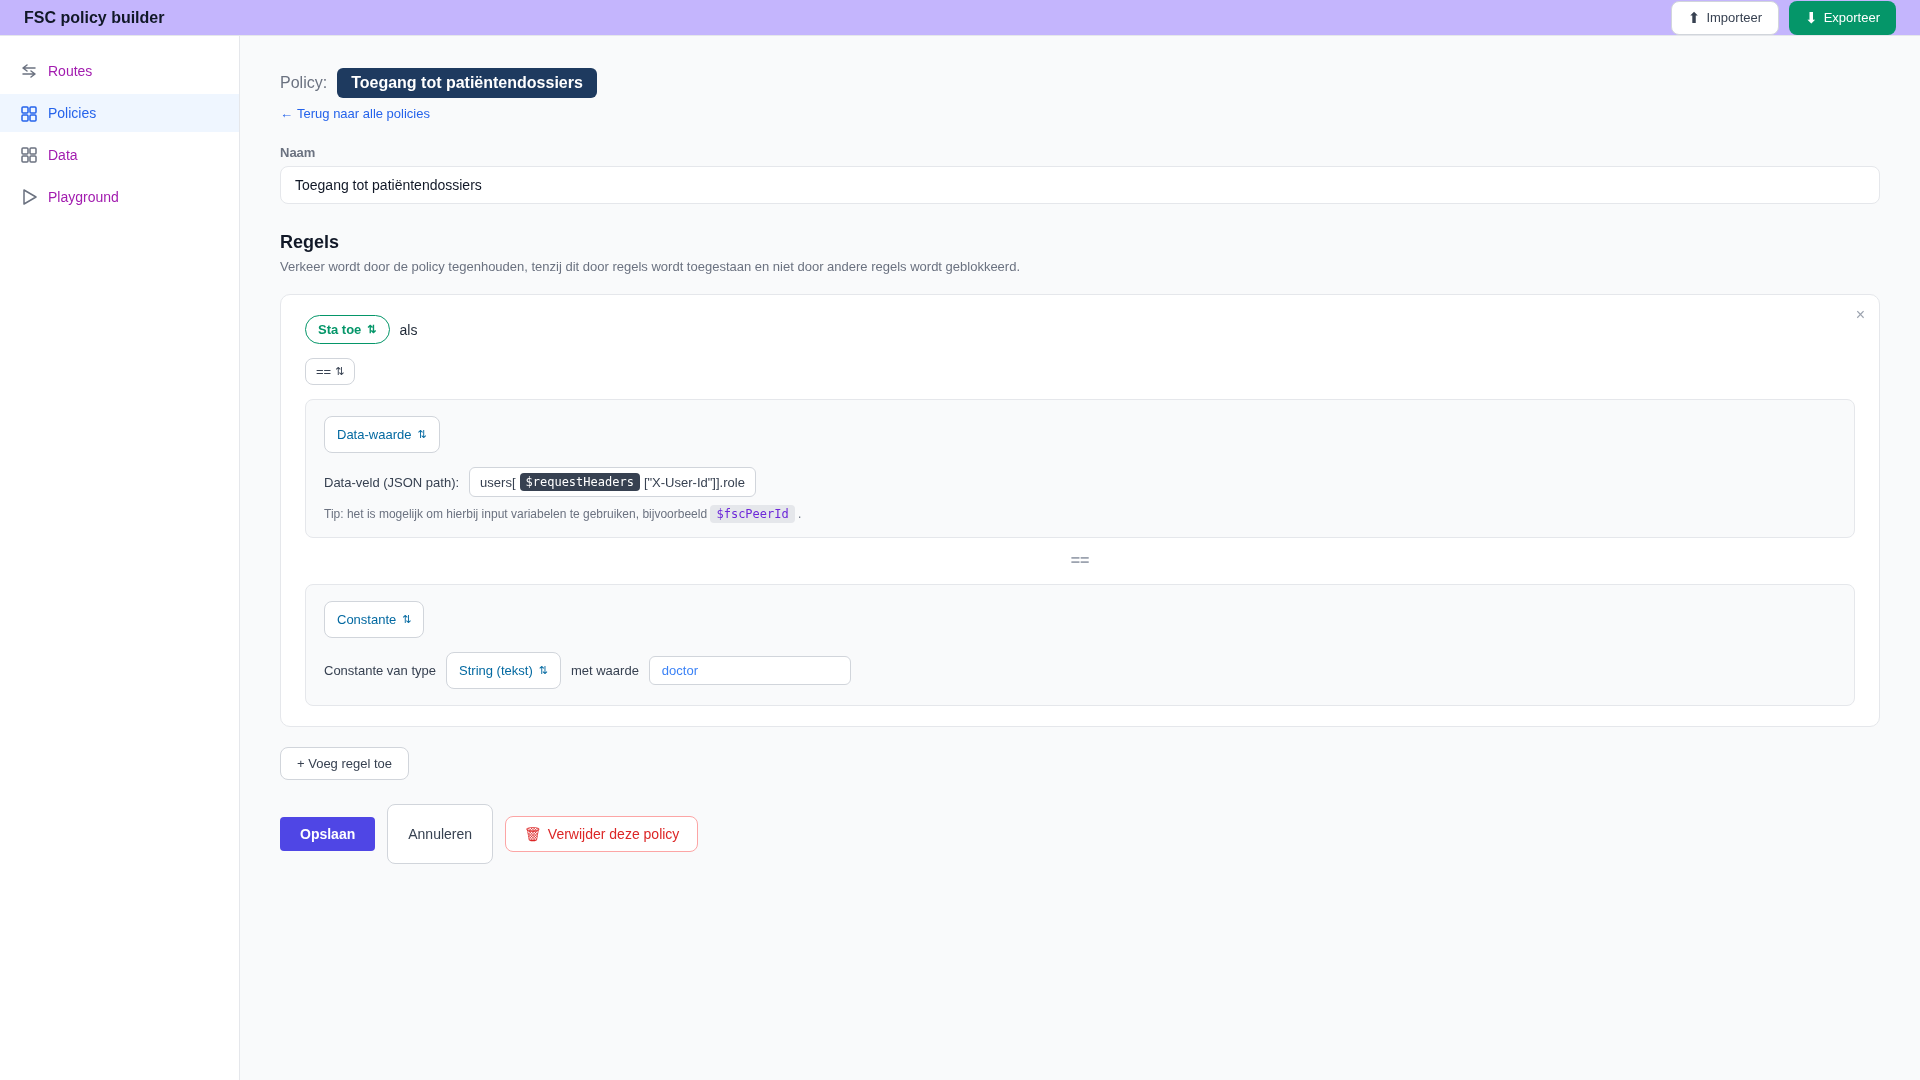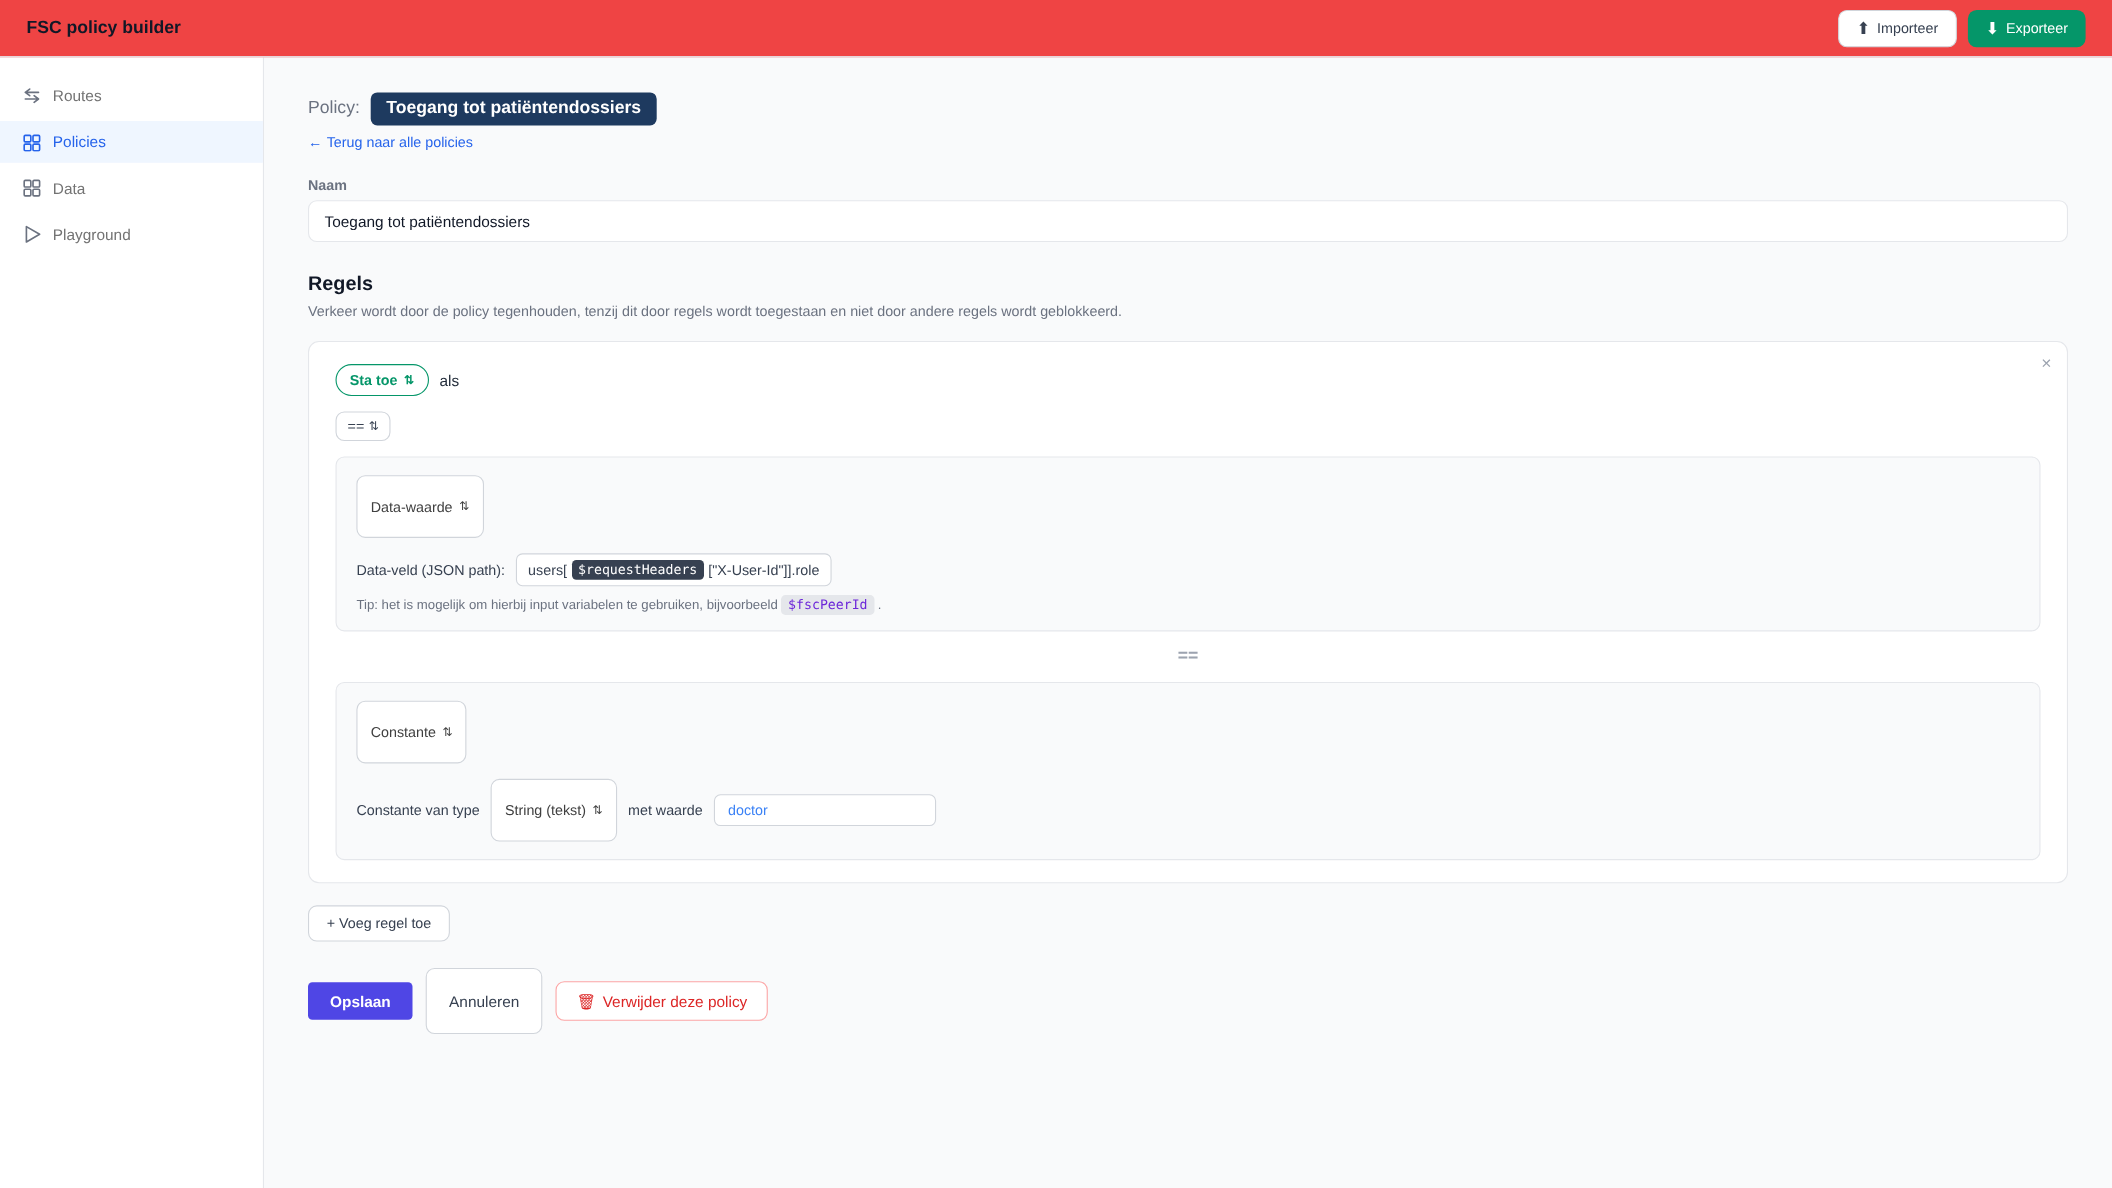--- a/index.html
+++ b/index.html
@@ -1,26 +1,26 @@
 <!DOCTYPE html>
 <html><head>
   <meta charset="utf-8">
   <style>
     * { box-sizing: border-box; margin: 0; padding: 0; }
     body { font-family: -apple-system, BlinkMacSystemFont, 'Segoe UI', sans-serif; background: #f3f4f6; color: #1f2937; font-size: 14px; display: flex; flex-direction: column; height: 100vh; overflow: hidden; }
 
     
     .top-header {
-      background: #ef4444;
+      background: #c4b5fd;
       border-bottom: 1px solid #e5e7eb;
       display: flex;
       align-items: center;
       justify-content: space-between;
       padding: 0 24px;
-      height: 52px;
+      height: 36px;
       flex-shrink: 0;
       z-index: 10;
     }
     .app-title {
       font-size: 16px;
       font-weight: 600;
       color: #111827;
     }
     .header-buttons {
       display: flex;
@@ -71,21 +71,21 @@
       flex-direction: column;
       gap: 4px;
     }
     .sidebar-item {
       display: flex;
       align-items: center;
       gap: 10px;
       padding: 10px 20px;
       cursor: pointer;
       border-radius: 0;
-      color: #737373;
+      color: #a21caf;
       font-size: 14px;
       font-weight: 500;
     }
     .sidebar-item.active {
       background: #eff6ff;
       color: #2563eb;
     }
     .sidebar-icon {
       width: 18px;
       height: 18px;
@@ -205,25 +205,25 @@
       color: #059669;
       font-size: 13px;
       font-weight: 600;
       cursor: pointer;
       text-align: right;
     }
     .dropdown-btn-gray {
       display: flex;
       align-items: center;
       gap: 6px;
-      padding: 20px 12px;
+      padding: 10px 12px;
       border: 1.5px solid #d1d5db;
       border-radius: 8px;
       background: #fff;
-      color: #404040;
+      color: #0369a1;
       font-size: 13px;
       cursor: pointer;
     }
     .dropdown-small {
       display: flex;
       align-items: center;
       gap: 4px;
       padding: 5px 10px;
       border: 1.5px solid #d1d5db;
       border-radius: 8px;

